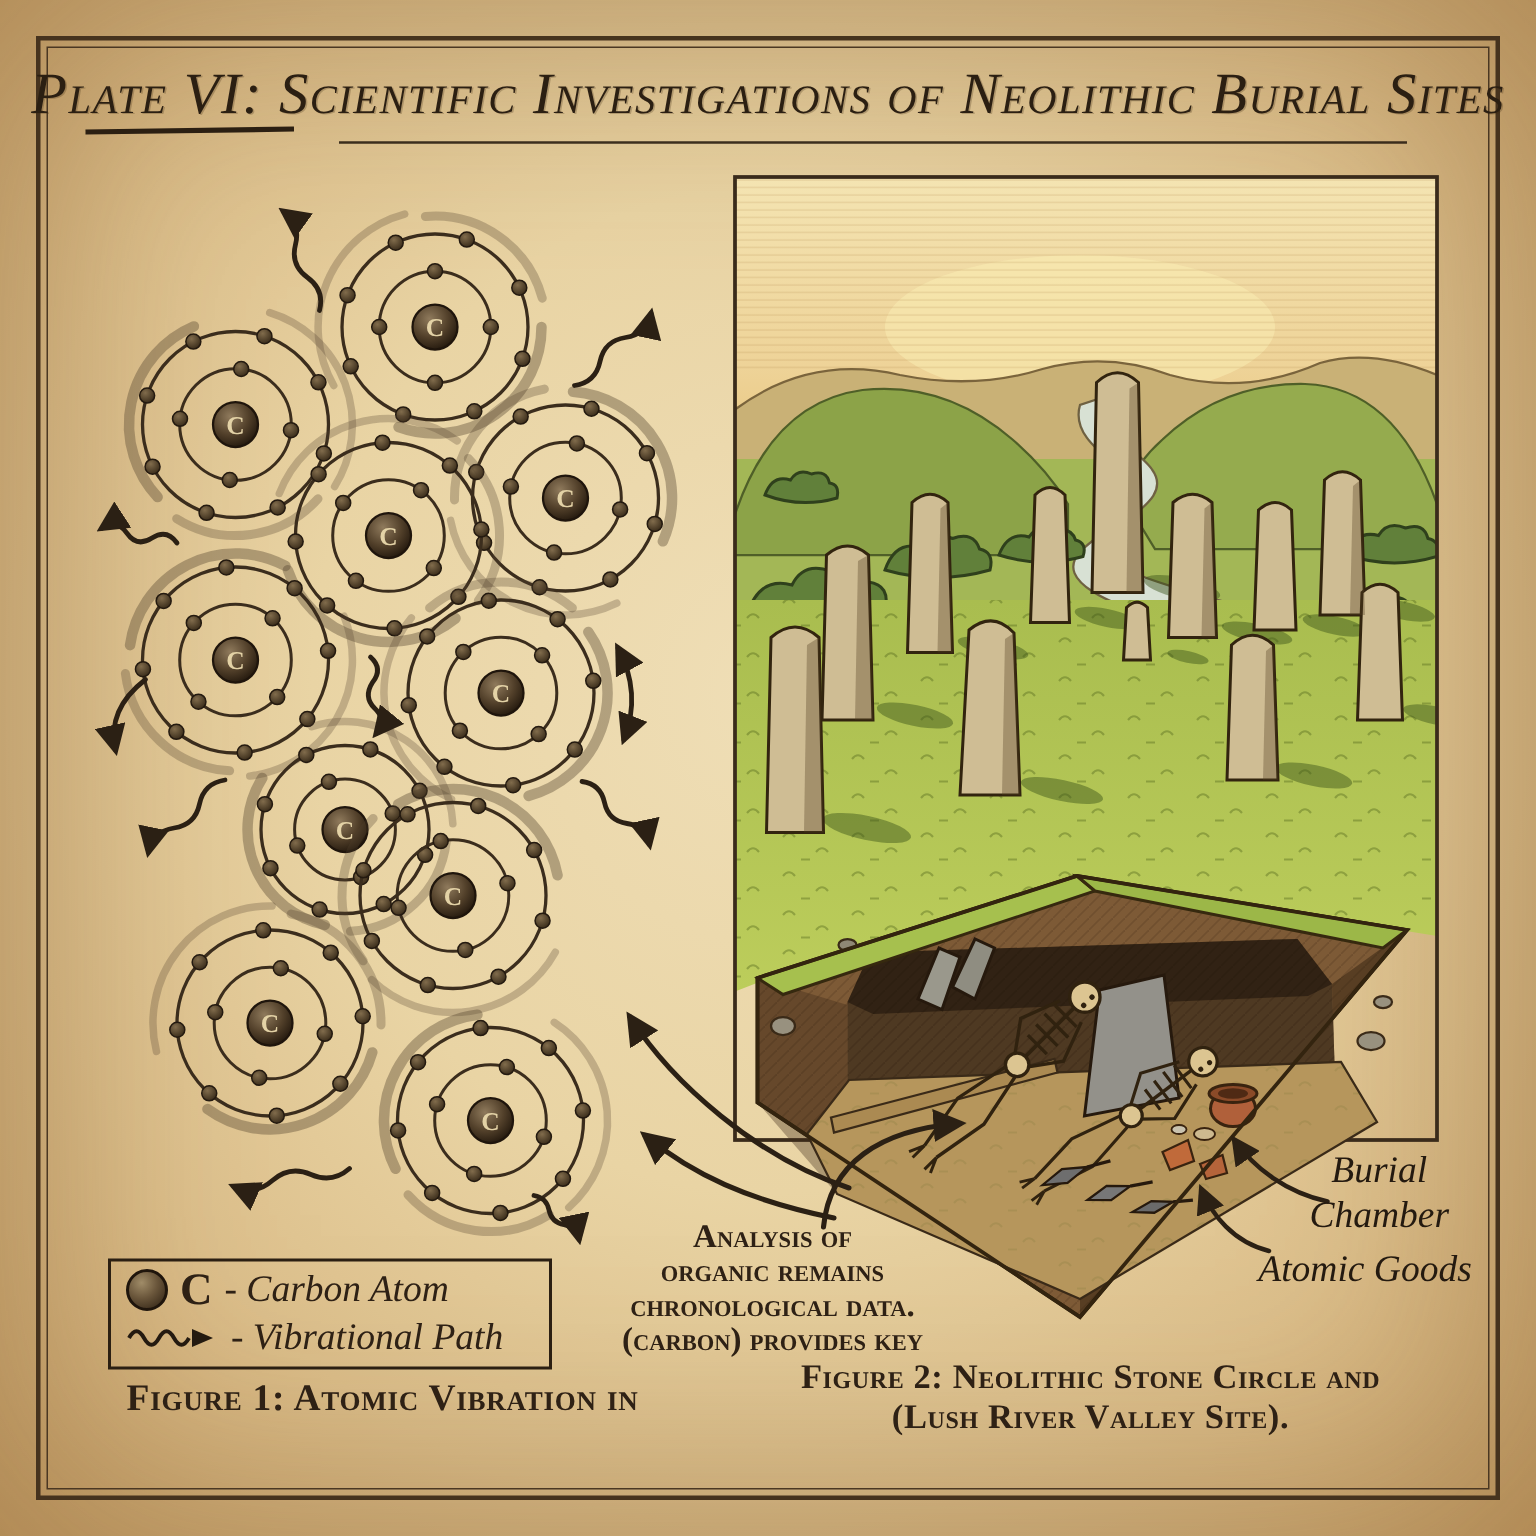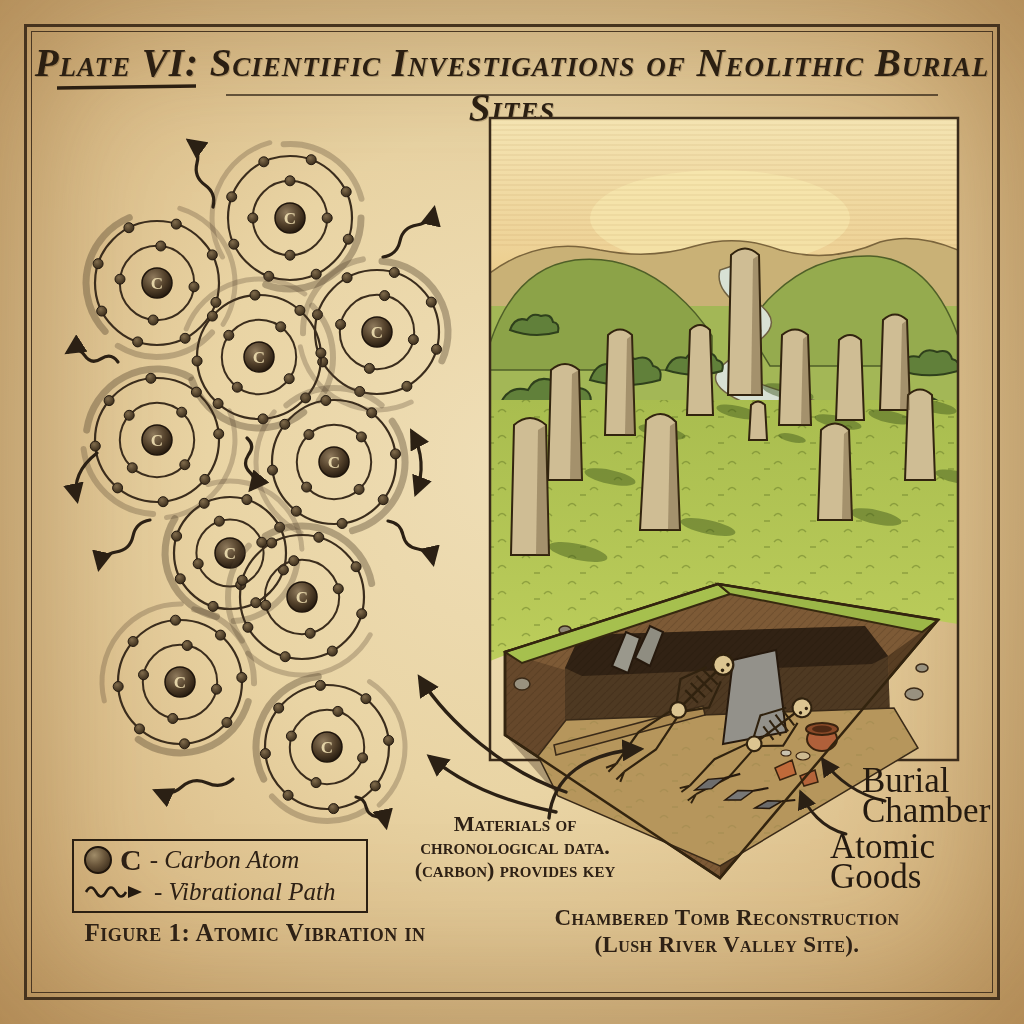--- a/index.html
+++ b/index.html
@@ -7,31 +7,31 @@
     width:1024px;height:1024px;position:relative;overflow:hidden;
     font-family:"Liberation Serif", serif;color:#2e2115;
     background:radial-gradient(ellipse at 50% 45%, #efdeb6 0%, #e9d4a4 42%, #ddc08c 70%, #cda76e 100%);
   }
   .vignette{position:absolute;inset:0;pointer-events:none;
     box-shadow:inset 0 0 150px 35px rgba(125,88,42,.38);}
   .border-outer{position:absolute;inset:24px;border:3px solid #46331e;}
   .border-inner{position:absolute;inset:31px;border:1px solid #4a3722;}
   .plate-title{
     position:absolute;top:40px;left:0;right:0;text-align:center;
-    font-style:italic;font-variant:small-caps;font-weight:700;
+    font-style:italic;font-variant:small-caps;font-weight:400;
     font-size:39px;letter-spacing:1px;color:#2b1f12;
     text-shadow:1px 1px 0 rgba(60,40,15,.25);
   }
   svg{position:absolute;overflow:visible;}
   .caption{position:absolute;text-align:center;font-variant:small-caps;font-weight:700;color:#2e2115;}
   .cap1{left:55px;top:918px;width:400px;font-size:25px;line-height:29px;letter-spacing:.5px;}
   .cap2{left:492px;top:904px;width:470px;font-size:23px;line-height:27px;letter-spacing:.4px;}
   .annotation{position:absolute;left:350px;top:812px;width:330px;text-align:center;
     font-variant:small-caps;font-weight:600;font-size:22px;line-height:23px;color:#2e2115;}
-  .scene-label{position:absolute;text-align:left;font-size:35px;line-height:30px;color:#241a10;}
+  .scene-label{position:absolute;text-align:center;font-style:italic;font-size:25px;line-height:30px;color:#241a10;}
   .lbl-burial{left:862px;top:766px;width:115px;}
   .lbl-grave{left:830px;top:832px;width:160px;}
   .legend{
     position:absolute;left:72px;top:839px;width:296px;height:74px;
     border:2.5px solid #2b1f12;box-sizing:border-box;
     display:flex;flex-direction:column;justify-content:center;gap:2px;padding:4px 10px;
   }
   .legend-row{display:flex;align-items:center;gap:8px;height:32px;}
   .sphere{
     width:28px;height:28px;border-radius:50%;flex:0 0 auto;
@@ -455,21 +455,22 @@
     <path marker-end="url(#ah)" d="M556,812 C498,800 462,783 430,757"></path>
     <path marker-end="url(#ah)" d="M549,818 C553,776 586,753 640,749"></path>
   </g>
   <g fill="none" stroke="#2b2014" stroke-width="3" stroke-linecap="round">
     <path marker-end="url(#ah)" d="M885,801 C858,795 836,779 823,760"></path>
     <path marker-end="url(#ah)" d="M846,834 C822,828 808,810 801,793"></path>
   </g>
 </svg>
 
 <div class="annotation">
-  <div>Materials of</div>
+  <div>Analysis of</div>
+  <div>organic remains</div>
   <div>chronological data.</div>
   <div>(carbon) provides key</div>
 </div>
 
 <div class="scene-label lbl-burial">
   <div>Burial</div>
   <div>Chamber</div>
 </div>
 <div class="scene-label lbl-grave">
   <div>Atomic Goods</div>
@@ -487,15 +488,15 @@
       <path d="M44,6 L58,12 L44,18 Z" fill="#241a10"></path>
     </svg>
     <span class="legend-txt">- Vibrational Path</span>
   </div>
 </div>
 
 <div class="caption cap1">
   <div>Figure 1: Atomic Vibration in</div>
 </div>
 <div class="caption cap2">
-  <div>Chambered Tomb Reconstruction</div>
+  <div>Figure 2: Neolithic Stone Circle and</div>
   <div>(Lush River Valley Site).</div>
 </div>
 
 </body></html>

